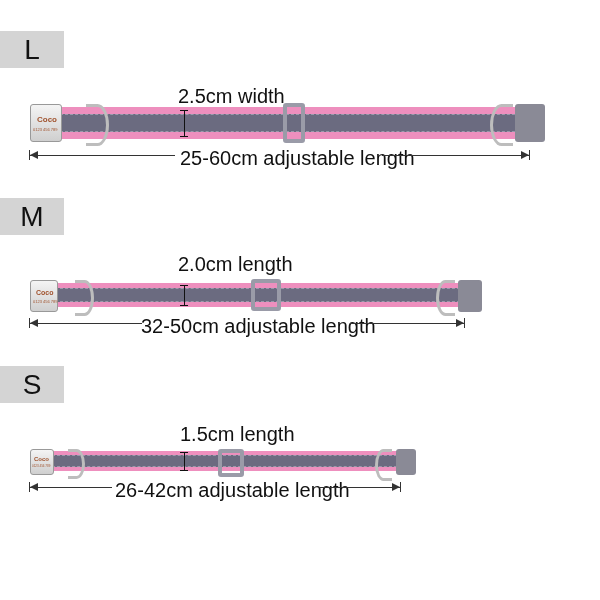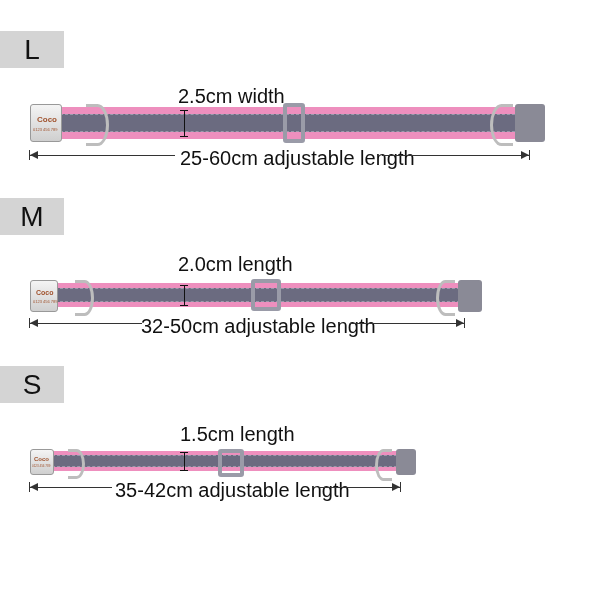--- a/index.html
+++ b/index.html
@@ -98,16 +98,16 @@
   <div class="slider" style="left:218px;top:449px;width:18px;height:20px;"></div>
   <div class="dring-r" style="left:375px;top:449px;width:14px;height:26px;"></div>
   <div class="clip" style="left:396px;top:449px;width:20px;height:26px;"></div>
   <div class="vline" style="left:184px;top:452px;height:18px;"></div>
   <div class="vcap" style="left:180px;top:452px;"></div>
     <div class="vcap" style="left:180px;top:470px;"></div>
 </div>
 <div class="endbar" style="left:29px;top:482px;"></div>
 <div class="arrow-l" style="left:30px;top:483px;"></div>
 <div class="hline" style="left:30px;top:487px;width:82px;"></div>
-<div class="label" style="left:115px;top:480px;">35-42cm adjustable length</div>
+<div class="label" style="left:115px;top:480px;">26-42cm adjustable length</div>
 <div class="hline" style="left:318px;top:487px;width:82px;"></div>
 <div class="arrow-r" style="left:392px;top:483px;"></div>
 <div class="endbar" style="left:400px;top:482px;"></div>
 
 </body></html>

